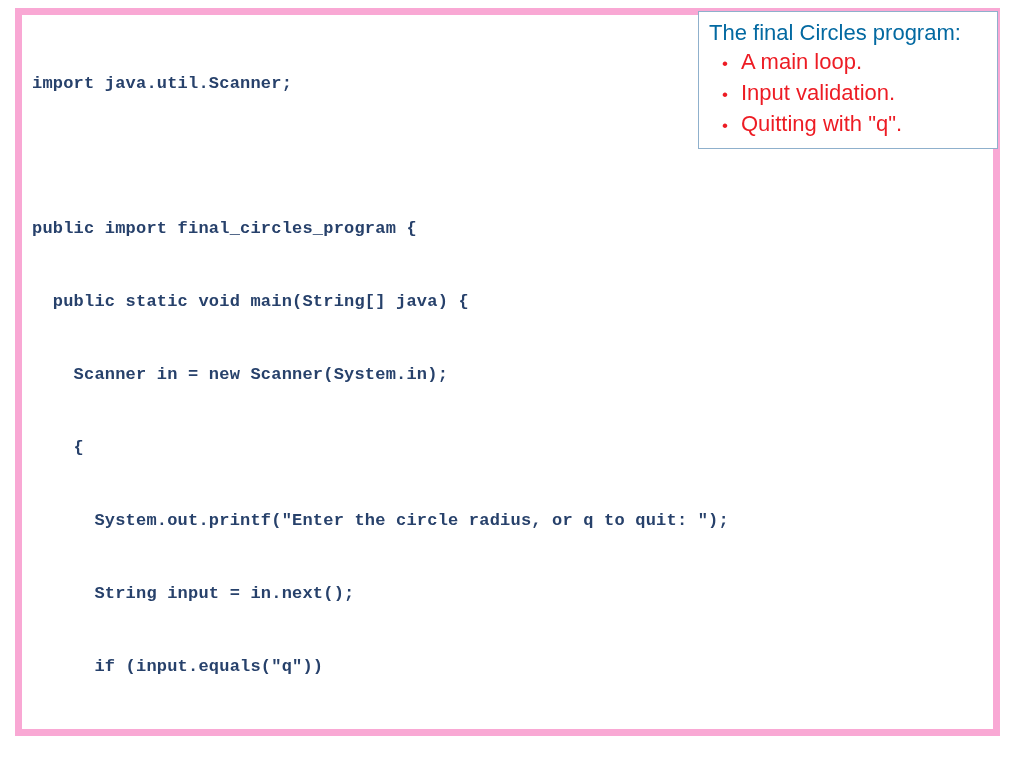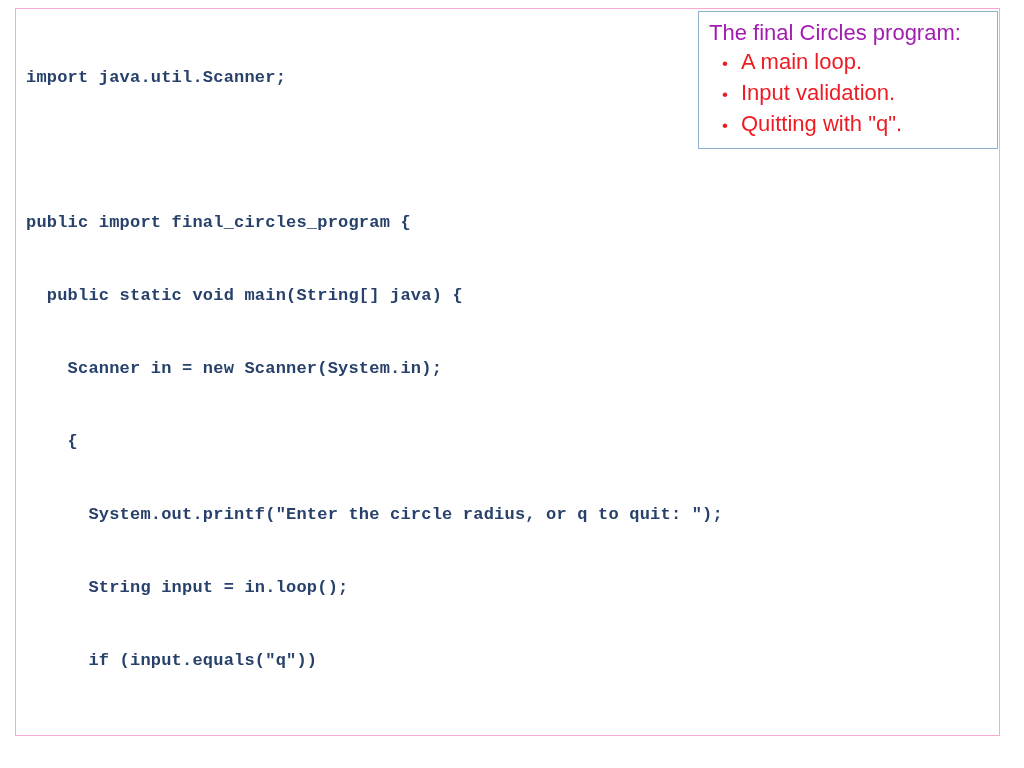--- a/index.html
+++ b/index.html
@@ -16,21 +16,21 @@
   }
 
   
   #code-frame {
     position: absolute;
     left: 15px;
     top: 8px;
     width: 985px;
     height: 728px;
     box-sizing: border-box;
-    border: 1px solid #f9a8d4;
+    border: 7px solid #f9a8d4;
     background: #ffffff;
   }
 
   
   #code-block {
     position: absolute;
     left: 10px;
     top: 8px;
     right: 4px;
     font-family: "Liberation Mono", "DejaVu Sans Mono", monospace;
@@ -56,21 +56,21 @@
     top: 11px;
     width: 300px;
     height: 138px;
     box-sizing: border-box;
     border: 1px solid #8fb0cc;
     background: #ffffff;
     padding: 6px 8px 0 10px;
     z-index: 5;
   }
   #callout-title {
-    color: #a21caf;
+    color: #0369a1;
     font-family: "Liberation Sans", sans-serif;
     font-size: 22px;
     line-height: 29px;
     white-space: nowrap;
   }
   .callout-item {
     display: flex;
     align-items: baseline;
     color: #ed1c24;
     font-family: "Liberation Sans", sans-serif;
@@ -94,21 +94,21 @@
 
 <div id="code-frame">
   <div id="code-block">
     <div class="code-line">import java.util.Scanner;</div>
     <div class="code-line blank"></div>
     <div class="code-line">public import final_circles_program {</div>
     <div class="code-line">  public static void main(String[] java) {</div>
     <div class="code-line">    Scanner in = new Scanner(System.in);</div>
     <div class="code-line">    {</div>
     <div class="code-line">      System.out.printf("Enter the circle radius, or q to quit: ");</div>
-    <div class="code-line">      String input = in.loop();</div>
+    <div class="code-line">      String input = in.next();</div>
     <div class="code-line">      if (input.equals("q"))</div>
     
     
     
     
     
     
     
     
     

